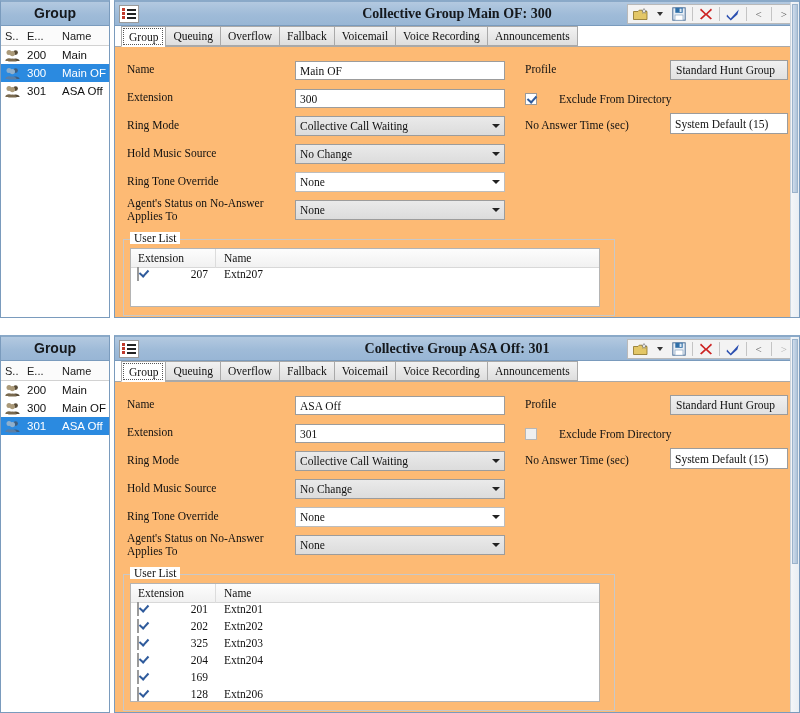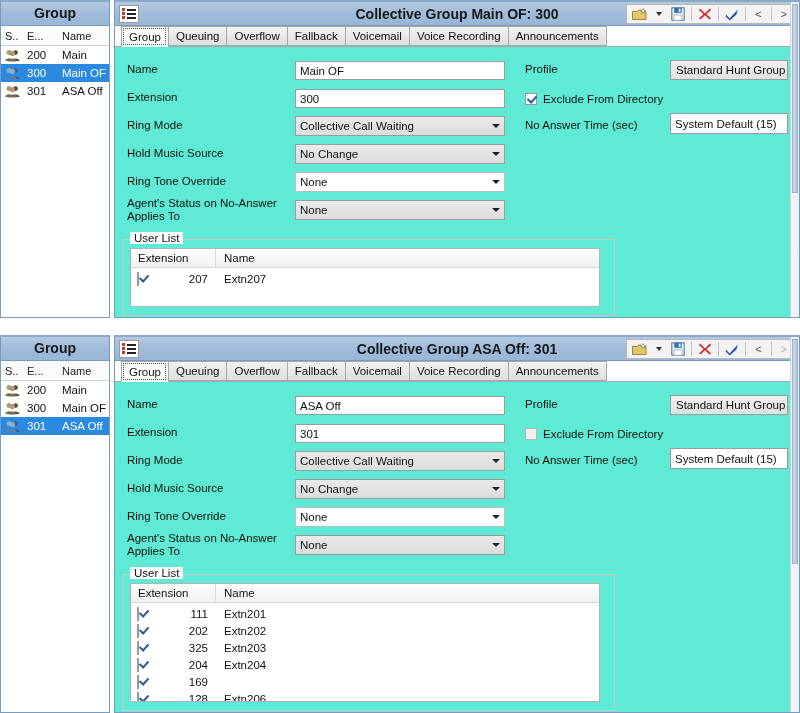--- a/index.html
+++ b/index.html
@@ -56,23 +56,24 @@
   .sb-icon { width: 26px; padding-left: 4px; display:flex; align-items:center; }
   .sb-ext { width: 30px; text-align: left; }
   .sb-name { flex: 1; padding-left: 5px; }
 
   .grp-ico { display:block; }
 
   
   .main {
     position: absolute; left: 114px; top: 0;
     width: 686px; height: 100%;
-    background: #5eead4;
+    background: #fdba74;
     border: 1px solid #7a9bbd;
     border-top: 2px solid #8aa9c8;
+    font-family: Liberation Serif, serif;
   }
   .titlebar {
     position: relative;
     height: 24px;
     background: linear-gradient(to bottom, #b3c9e0 0%, #9fbbd8 55%, #98b6d5 100%);
     border-bottom: 1px solid #7a9bbd;
     display: flex; align-items: center;
   }
   .title-icon {
     width: 20px; height: 18px; margin-left: 4px;
@@ -158,21 +159,21 @@
 
   .fbutton {
     height: 20px; line-height: 19px;
     background: linear-gradient(to bottom,#f0f0f0,#e1e1e1);
     border: 1px solid #9c9c9c;
     padding: 0 5px;
     font-size: 11.5px; color:#111;
     white-space: nowrap; overflow:hidden;
   }
 
-  .chkrow { display:flex; align-items:flex-end; gap:6px; }
+  .chkrow { display:flex; align-items:flex-end; gap:22px; }
   .chkbox {
     width: 12px; height: 12px;
     background: #ffffff;
     border: 1px solid #9a9a9a;
     position: relative;
     flex: none;
   }
   .chkbox.checked::after {
     content: "";
     position: absolute; left: 3px; top: 0px;
@@ -199,21 +200,21 @@
     overflow: hidden;
   }
   .ul-head {
     display:flex; height: 19px; align-items:center;
     background: linear-gradient(to bottom,#fdfdfd,#f1f1f1);
     border-bottom: 1px solid #d8d8d8;
     font-size: 11.5px; color:#111;
   }
   .ulh-1 { width: 85px; padding-left: 7px; border-right: 1px solid #dcdcdc; height:19px; line-height:18px; }
   .ulh-2 { flex:1; padding-left: 8px; }
-  .ul-row { display:flex; align-items:flex-end; height: 17px; font-size: 11.5px; color:#111; }
+  .ul-row { display:flex; align-items:flex-start; height: 17px; font-size: 11.5px; color:#111; }
   .ulr-chk { width: 28px; padding-left: 6px; }
   .ulr-ext { width: 57px; text-align: right; padding-right: 8px; }
   .ulr-name { flex:1; padding-left: 8px; }
 
   
   .vscroll {
     position: absolute; right: 0; top: 0;
     width: 9px; height: 100%;
     background: linear-gradient(to right,#f4f6f8,#e9eef3);
     border-left: 1px solid #cdd6de;
@@ -615,21 +616,21 @@
             <div class="groupbox" style="left:8px;top:192px;width:492px;height:137px;">
               <div class="gb-r"></div>
               <div class="gb-legend">User List</div>
               <div class="ulist" style="left:6px;top:9px;width:470px;height:119px;">
                 <div class="ul-head">
                   <div class="ulh-1">Extension</div>
                   <div class="ulh-2">Name</div>
                 </div>
                 <div class="ul-row">
                   <div class="ulr-chk"><span class="chkbox checked"></span></div>
-                  <div class="ulr-ext">111</div>
+                  <div class="ulr-ext">201</div>
                   <div class="ulr-name">Extn201</div>
                 </div>
                 <div class="ul-row">
                   <div class="ulr-chk"><span class="chkbox checked"></span></div>
                   <div class="ulr-ext">202</div>
                   <div class="ulr-name">Extn202</div>
                 </div>
                 <div class="ul-row">
                   <div class="ulr-chk"><span class="chkbox checked"></span></div>
                   <div class="ulr-ext">325</div>

